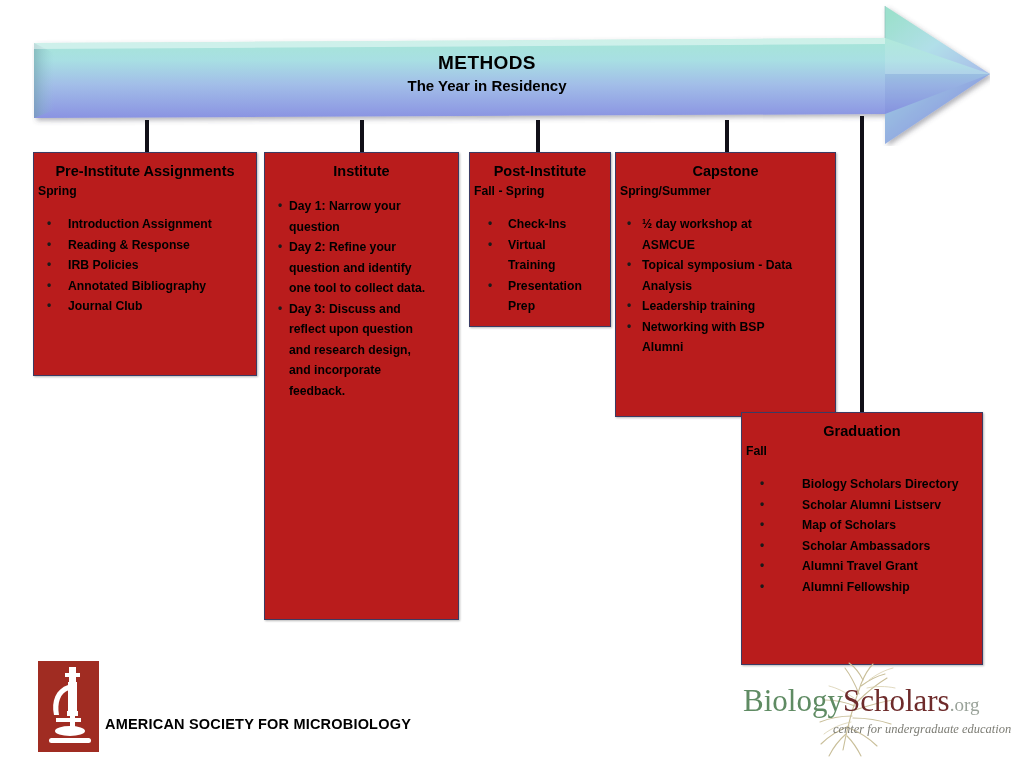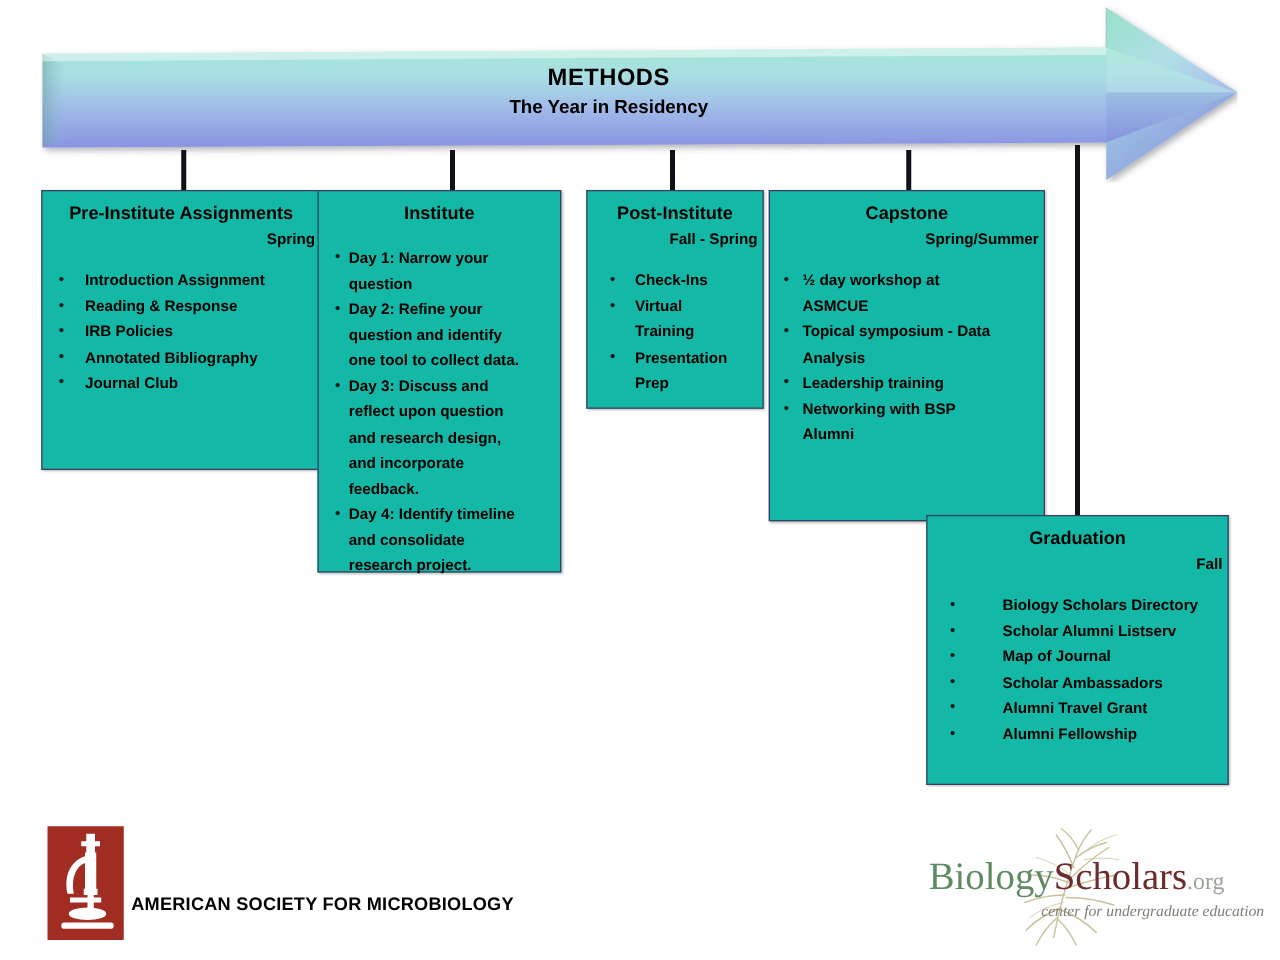--- a/index.html
+++ b/index.html
@@ -40,34 +40,34 @@
   
   .connector {
     position: absolute;
     width: 4px;
     background: #111018;
   }
 
   
   .phase-box {
     position: absolute;
-    background: #14b8a6;
+    background: #b91c1c;
     border: 1.6px solid #3b3b63;
     box-sizing: border-box;
     box-shadow: 1px 1px 2px rgba(0,0,0,.28);
   }
   .box-title {
     text-align: center;
     font-size: 14.5px;
     font-weight: bold;
     line-height: 22px;
     padding: 7px 4px 0 4px;
   }
   .box-sub {
-    text-align: right;
+    text-align: left;
     font-size: 12.2px;
     font-weight: bold;
     line-height: 18px;
     padding: 0 4px;
   }
   ul.box-list {
     margin: 14px 16px 0 0;
     padding: 0;
     list-style: none;
   }
@@ -201,27 +201,26 @@
   <div class="box-sub">Spring</div>
   <ul class="box-list">
     <li>Introduction Assignment</li>
     <li>Reading &amp; Response</li>
     <li>IRB Policies</li>
     <li>Annotated Bibliography</li>
     <li>Journal Club</li>
   </ul>
 </div>
 
-<div class="phase-box" id="box-inst" style="left:254px; top:152px; width:195px; height:306px;">
+<div class="phase-box" id="box-inst" style="left:264px; top:152px; width:195px; height:468px;">
   <div class="box-title">Institute</div>
   <ul class="box-list">
     <li>Day 1: Narrow your question</li>
     <li>Day 2: Refine your question and identify one tool to collect data.</li>
     <li>Day 3: Discuss and reflect upon question and research design, and incorporate feedback.</li>
-    <li>Day 4: Identify timeline and consolidate research project.</li>
   </ul>
 </div>
 
 <div class="phase-box" id="box-post" style="left:469px; top:152px; width:142px; height:175px;">
   <div class="box-title">Post-Institute</div>
   <div class="box-sub">Fall - Spring</div>
   <ul class="box-list">
     <li>Check-Ins</li>
     <li>Virtual Training</li>
     <li>Presentation Prep</li>
@@ -232,27 +231,27 @@
   <div class="box-title">Capstone</div>
   <div class="box-sub">Spring/Summer</div>
   <ul class="box-list">
     <li>½ day workshop at ASMCUE</li>
     <li>Topical symposium - Data Analysis</li>
     <li>Leadership training</li>
     <li>Networking with BSP Alumni</li>
   </ul>
 </div>
 
-<div class="phase-box" id="box-grad" style="left:741px; top:412px; width:242px; height:216px;">
+<div class="phase-box" id="box-grad" style="left:741px; top:412px; width:242px; height:253px;">
   <div class="box-title">Graduation</div>
   <div class="box-sub">Fall</div>
   <ul class="box-list">
     <li>Biology Scholars Directory</li>
     <li>Scholar Alumni Listserv</li>
-    <li>Map of Journal</li>
+    <li>Map of Scholars</li>
     <li>Scholar Ambassadors</li>
     <li>Alumni Travel Grant</li>
     <li>Alumni Fellowship</li>
   </ul>
 </div>
 
 <div id="asm-logo-mark">
   <svg viewBox="0 0 61 91">
     <g fill="#ffffff">
 

